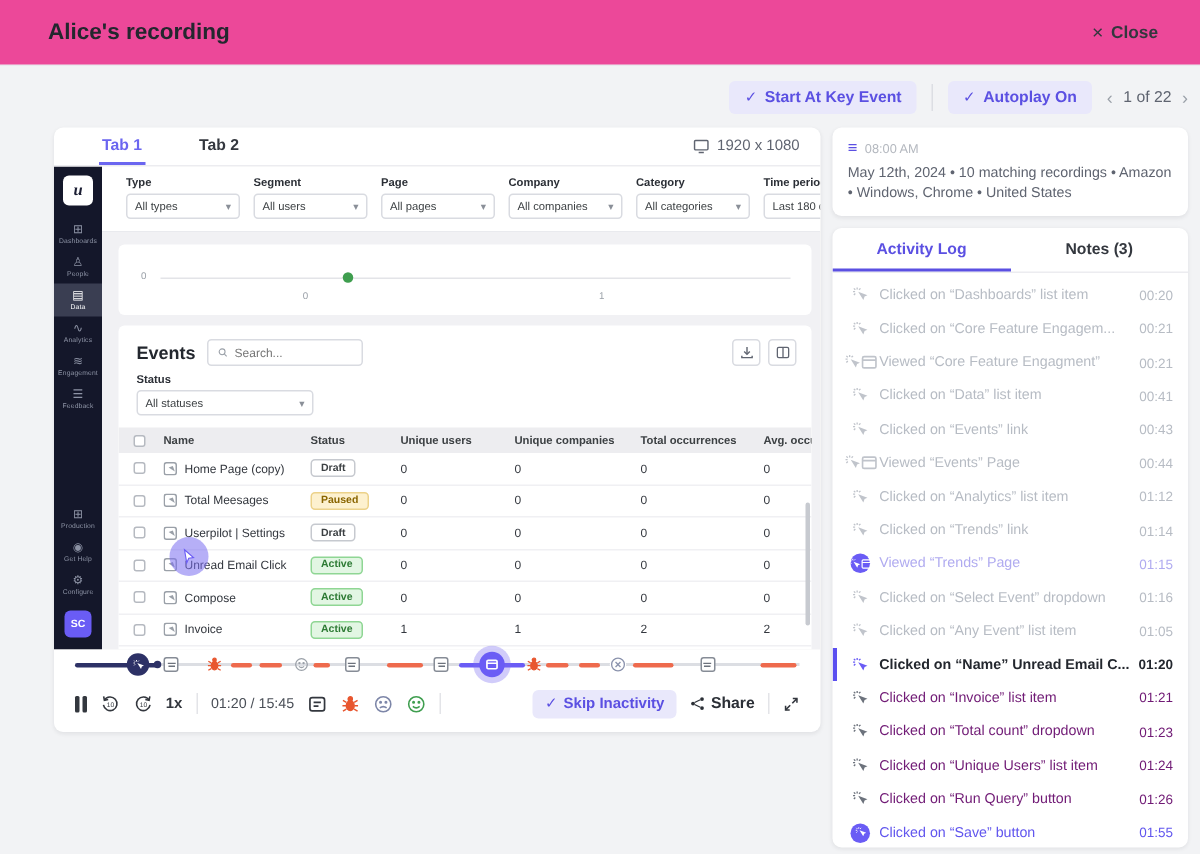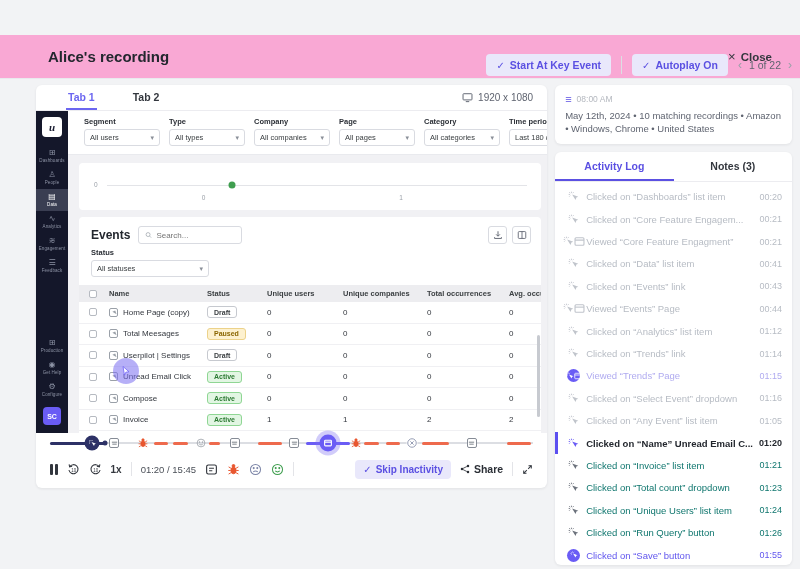--- a/index.html
+++ b/index.html
@@ -1,20 +1,20 @@
 <!DOCTYPE html>
 <html><head>
 <meta charset="utf-8">
 <style>
   * { margin:0; padding:0; box-sizing:border-box; }
   html,body { width:800px; height:569px; font-family:"Liberation Sans","DejaVu Sans",sans-serif; background:#f2f3f5; overflow:hidden; }
   .page { position:relative; width:800px; height:569px; }
 
   
-  .top-header { position:absolute; top:0; left:0; right:0; height:44px; background:#f9a8d4; border-bottom:1px solid #e9eaee; display:flex; align-items:center; justify-content:space-between; padding:0 28px 0 48px;margin-top:35px; }
+  .top-header { position:absolute; top:0; left:0; right:0; height:44px; background:#ec4899; border-bottom:1px solid #e9eaee; display:flex; align-items:center; justify-content:space-between; padding:0 28px 0 32px; }
   .page-title { font-size:15px; font-weight:700; color:#23272e; }
   .close-btn { display:flex; align-items:center; gap:5px; font-size:11.5px; font-weight:700; color:#33373e; cursor:pointer; }
   .close-btn .x { font-size:13px; font-weight:400; }
 
   
   .toolbar { position:absolute; top:50px; right:8px; height:30px; display:flex; align-items:center; gap:10px; }
   .pill { display:flex; align-items:center; gap:5px; background:#e9e8fb; color:#5b50e2; font-size:10.5px; font-weight:700; padding:5px 10px; border-radius:4px; cursor:pointer; }
   .pill .chk { font-size:10px; }
   .tb-divider { width:1px; height:18px; background:#dcdee3; }
   .pager { display:flex; align-items:center; gap:7px; color:#5f6470; font-size:10.5px; }
@@ -139,21 +139,21 @@
   .act-tab { flex:1; text-align:center; font-size:10.5px; font-weight:700; color:#33373e; padding:8px 0 7px; border-bottom:2px solid transparent; cursor:pointer; }
   .act-tab.s-active { color:#5b50e2; border-bottom-color:#5b50e2; }
   .log-list { flex:1; padding:4px 0; overflow:hidden; }
   .log-item { display:flex; align-items:center; gap:6px; height:22.4px; padding:0 10px 0 9px; border-left:3px solid transparent; color:#b7bcc4; cursor:pointer; }
   .log-item .li-ic { width:13px; height:13px; border-radius:50%; display:flex; align-items:center; justify-content:center; flex-shrink:0; color:#c0c4cb; }
   .log-item .li-ic svg { width:11px; height:11px; }
   .log-item .li-text { flex:1; font-size:9.5px; white-space:nowrap; overflow:hidden; text-overflow:ellipsis; }
   .log-item .li-time { font-size:9px; flex-shrink:0; }
   .log-item .icon-view { display:none; }
   .log-item.i-view .icon-view { display:flex; } .log-item.i-view .icon-click { display:none; }
-  .log-item.s-future { color:#0f766e; } .log-item.s-future .li-ic { color:#6c727c; }
+  .log-item.s-future { color:#701a75; } .log-item.s-future .li-ic { color:#6c727c; }
   .log-item.s-current { color:#23272e; font-weight:700; border-left-color:#5b4ff0;text-align:right; }
   .log-item.s-current .li-ic { color:#6a5cf5; }
   .log-item.s-highlight { color:#b0abf0; }
   .log-item.s-highlight .li-ic, .log-item.s-selected .li-ic { background:#6a5cf5; color:#fff; }
   .log-item.s-highlight .li-ic svg, .log-item.s-selected .li-ic svg { width:8px; height:8px; }
   .log-item.s-selected { color:#6156ee; }
 </style>
 </head>
 <body>
 
@@ -251,44 +251,44 @@
             </div>
             </div>
           <div class="sb-avatar">SC</div>
         </div>
 
         <div class="app-main">
 
           <div class="filter-bar">
 
           <div class="filter">
+              <span class="f-label">Type</span>
+              <div class="f-select">
+                <span>All types</span>
+                <span class="caret">▾</span>
+              </div>
+            </div>
+              <div class="filter">
               <span class="f-label">Segment</span>
               <div class="f-select">
                 <span>All users</span>
                 <span class="caret">▾</span>
               </div>
             </div>
               <div class="filter">
-              <span class="f-label">Type</span>
+              <span class="f-label">Page</span>
               <div class="f-select">
-                <span>All types</span>
+                <span>All pages</span>
                 <span class="caret">▾</span>
               </div>
             </div>
               <div class="filter">
               <span class="f-label">Company</span>
               <div class="f-select">
                 <span>All companies</span>
-                <span class="caret">▾</span>
-              </div>
-            </div>
-              <div class="filter">
-              <span class="f-label">Page</span>
-              <div class="f-select">
-                <span>All pages</span>
                 <span class="caret">▾</span>
               </div>
             </div>
               <div class="filter">
               <span class="f-label">Category</span>
               <div class="f-select">
                 <span>All categories</span>
                 <span class="caret">▾</span>
               </div>
             </div>

